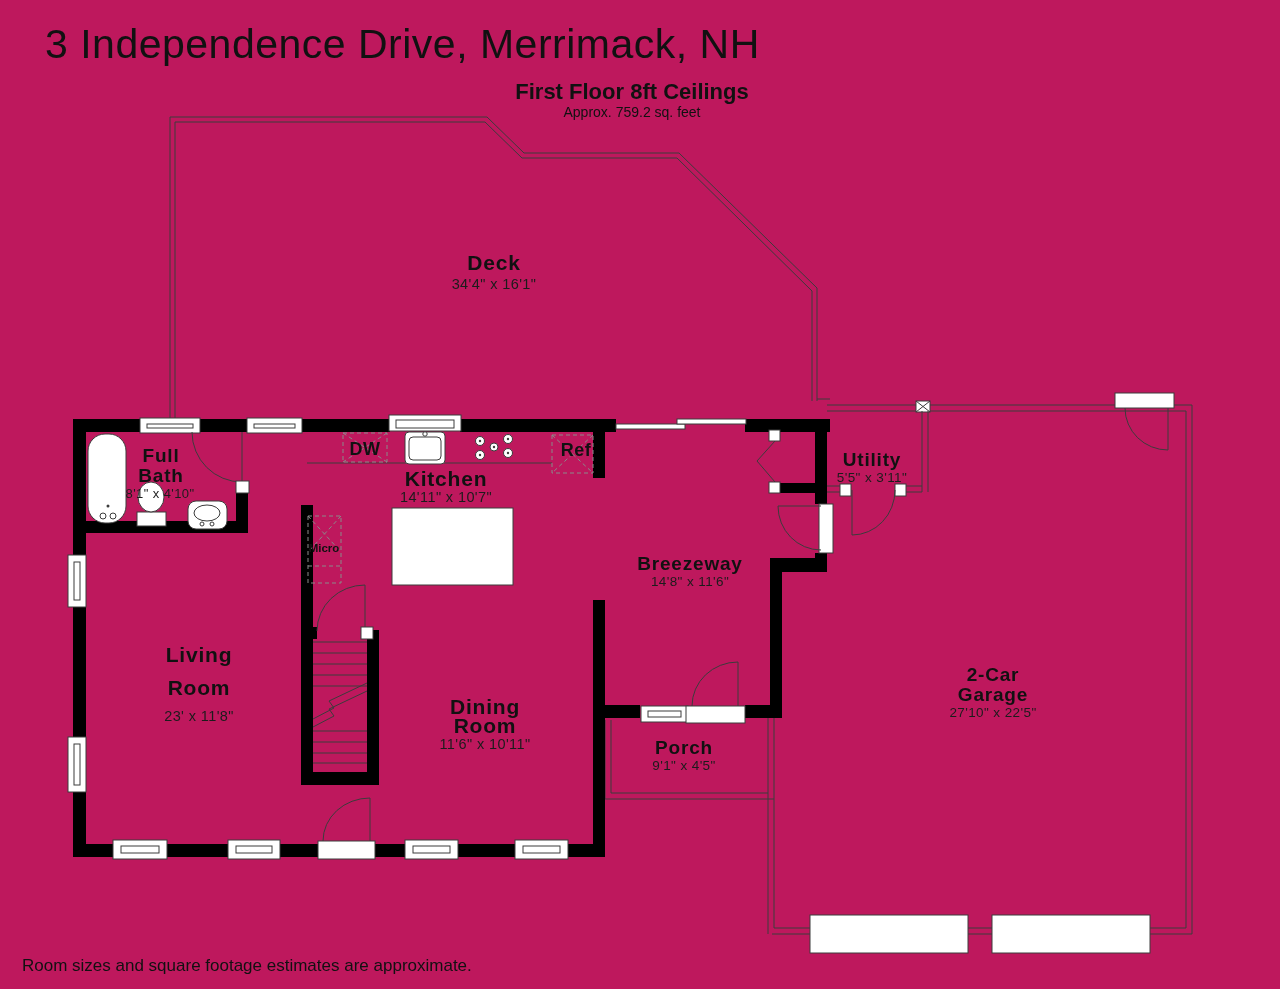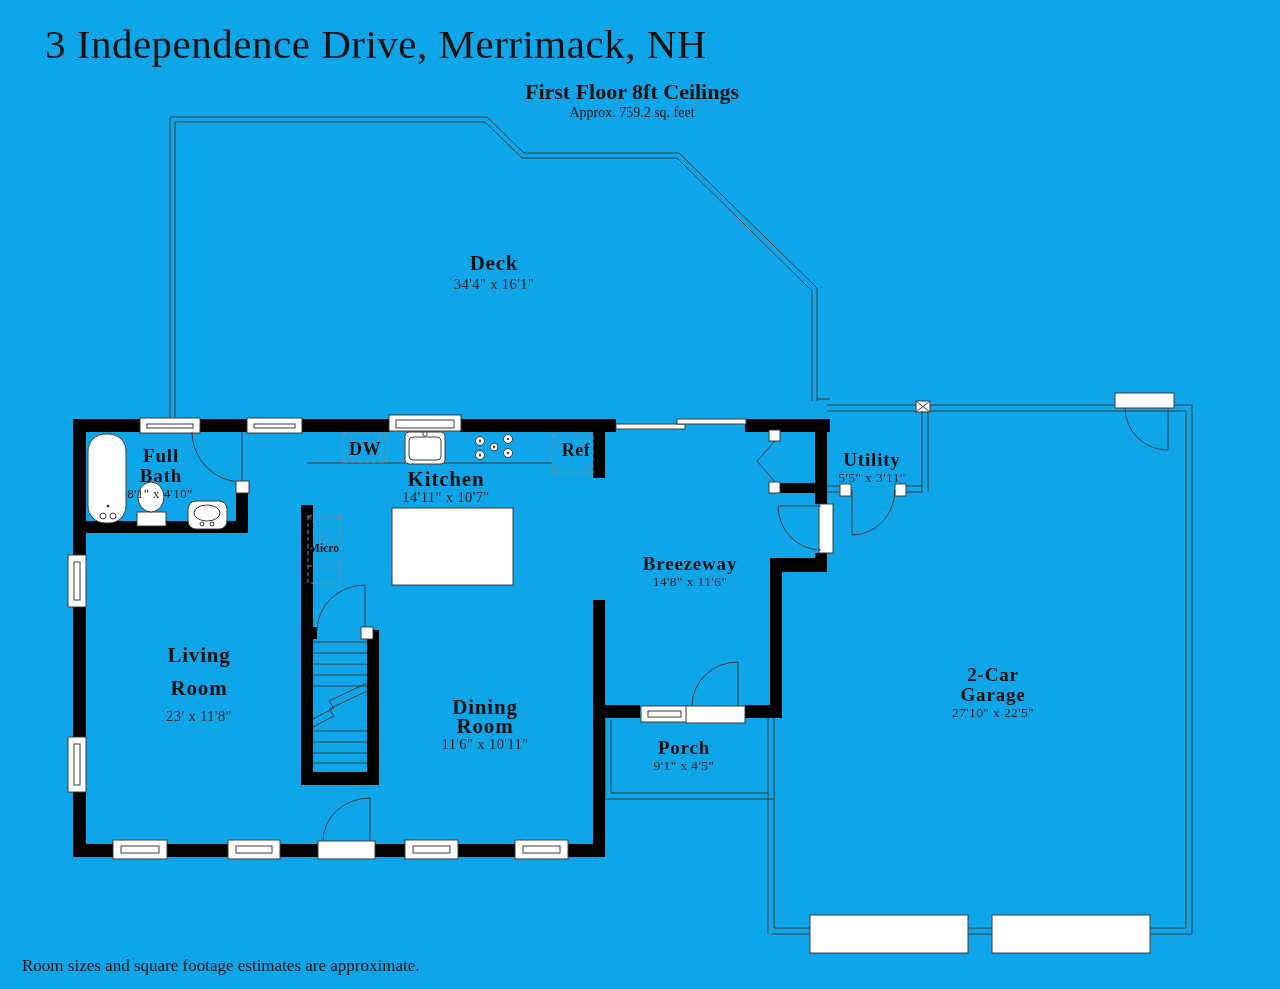--- a/index.html
+++ b/index.html
@@ -1,17 +1,17 @@
 <!DOCTYPE html>
 <html><head>
 <meta charset="utf-8">
 <style>
   html,body{margin:0;padding:0;background:#ffffff;}
-  .page{position:relative;width:1280px;height:989px;background:#0ea5e9;overflow:hidden;
-        font-family:Liberation Serif, serif;}
+  .page{position:relative;width:1280px;height:989px;background:#be185d;overflow:hidden;
+        font-family:Liberation Sans, sans-serif;}
   svg{position:absolute;left:0;top:0;}
   text{fill:#111;}
   .title{font-size:41px;letter-spacing:.5px;}
   .subtitle{font-size:22px;font-weight:bold;}
   .note{font-size:14px;}
   .room-lg{font-size:21px;font-weight:bold;letter-spacing:.8px;}
   .room-md{font-size:19px;font-weight:bold;letter-spacing:.8px;}
   .dims{font-size:14.5px;letter-spacing:.4px;fill:#1c1c1c;}
   .appl{font-size:18px;font-weight:bold;letter-spacing:.5px;}
   .appl-sm{font-size:11.5px;font-weight:bold;}

